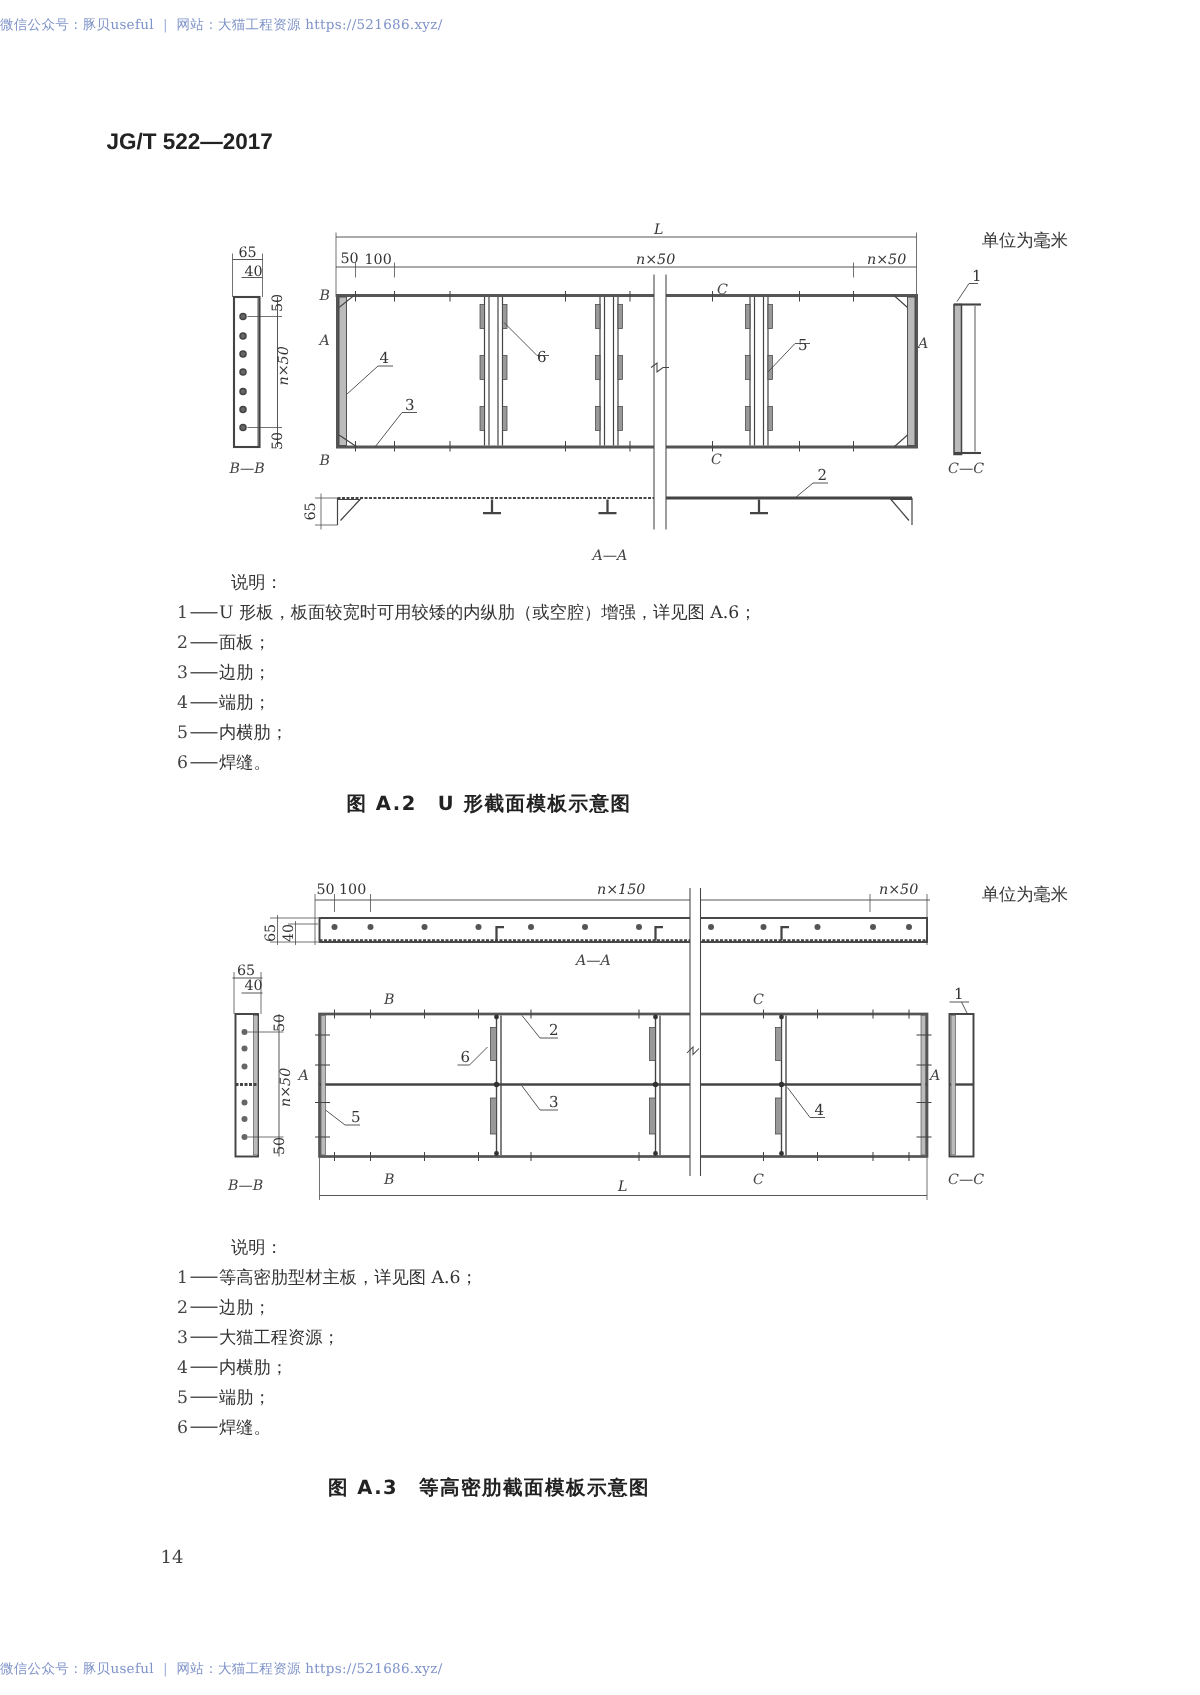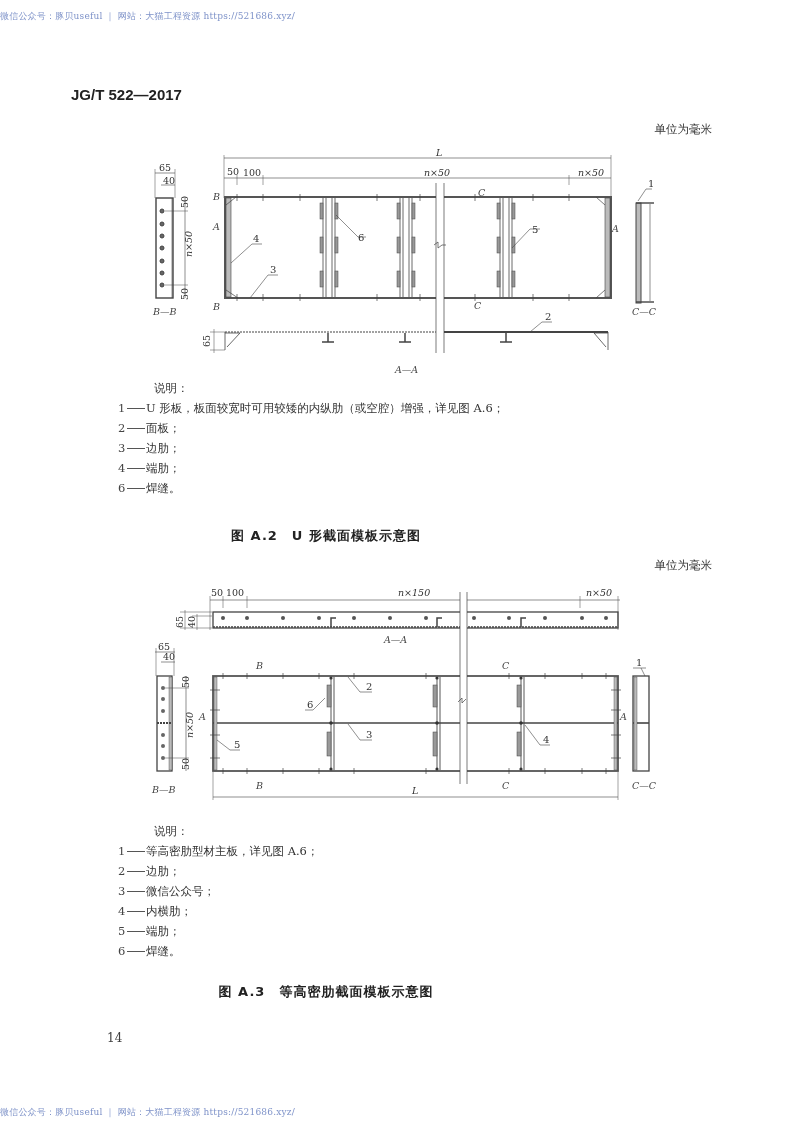--- a/index.html
+++ b/index.html
@@ -2,21 +2,21 @@
 <html><head>
 <meta charset="utf-8">
 <style>
   * { margin: 0; padding: 0; box-sizing: border-box; }
   html, body { width: 800px; height: 1130px; background: #ffffff; }
   body { position: relative; font-family: "DejaVu Serif", "Liberation Serif", serif; color: #222; overflow: hidden; }
   .watermark { position: absolute; left: 0; width: 800px; text-align: left; font-size: 9px; color: #7f93c9; font-family: "DejaVu Serif", serif; letter-spacing: 0.2px; }
   .wm-top { top: 10px; }
   .wm-bottom { top: 1106px; }
   .std-id { position: absolute; left: 71px; top: 86px; font-family: "Liberation Sans", "DejaVu Sans", sans-serif; font-weight: bold; font-size: 15px; color: #222; }
-  .unit-note { position: absolute; right: 88px; font-size: 11.5px; color: #333; }
+  .unit-note { position: absolute; right: 88px; font-size: 11.5px; color: #333; margin-top: 31px; }
   .unit1 { top: 122px; }
   .unit2 { top: 558px; }
   svg.drawing { position: absolute; left: 0; }
   .draw1 { top: 145px; }
   .draw2 { top: 580px; }
   .legend { position: absolute; left: 118px; font-size: 11.5px; color: #333; line-height: 20px; }
   .legend1 { top: 378px; }
   .legend2 { top: 821px; }
   .legend .title { margin-left: 36px; }
   .legend .item { white-space: nowrap; }
@@ -204,20 +204,21 @@
   <text class="sec-label" x="395" y="228">A—A</text>
   <text class="sec-label" x="632" y="170">C—C</text>
 </svg>
 
 <div class="legend legend1">
   <div class="title">说明：</div>
   <div class="item"><span class="num">1</span><span class="dash"></span><span>U 形板，板面较宽时可用较矮的内纵肋（或空腔）增强，详见图 A.6；</span></div>
   <div class="item"><span class="num">2</span><span class="dash"></span><span>面板；</span></div>
   <div class="item"><span class="num">3</span><span class="dash"></span><span>边肋；</span></div>
   <div class="item"><span class="num">4</span><span class="dash"></span><span>端肋；</span></div>
+  <div class="item"><span class="num">5</span><span class="dash"></span><span>内横肋；</span></div>
   <div class="item"><span class="num">6</span><span class="dash"></span><span>焊缝。</span></div>
 </div>
 
 <div class="fig-caption cap1">图 A.2　U 形截面模板示意图</div>
 
 <div class="unit-note unit2">单位为毫米</div>
 
 <svg class="drawing draw2" width="800" height="230" viewBox="0 0 800 230">
   <g stroke="#444" fill="none" stroke-width="1">
 
@@ -394,21 +395,21 @@
   <text class="callout" x="234" y="168">5</text>
   <text class="callout" x="543" y="163">4</text>
   <text class="callout" x="636" y="86">1</text>
   <text class="sec-label" x="632" y="209">C—C</text>
 </svg>
 
 <div class="legend legend2">
   <div class="title">说明：</div>
   <div class="item"><span class="num">1</span><span class="dash"></span><span>等高密肋型材主板，详见图 A.6；</span></div>
   <div class="item"><span class="num">2</span><span class="dash"></span><span>边肋；</span></div>
-  <div class="item"><span class="num">3</span><span class="dash"></span><span>微信公众号；</span></div>
+  <div class="item"><span class="num">3</span><span class="dash"></span><span>大猫工程资源；</span></div>
   <div class="item"><span class="num">4</span><span class="dash"></span><span>内横肋；</span></div>
   <div class="item"><span class="num">5</span><span class="dash"></span><span>端肋；</span></div>
   <div class="item"><span class="num">6</span><span class="dash"></span><span>焊缝。</span></div>
 </div>
 
 <div class="fig-caption cap2">图 A.3　等高密肋截面模板示意图</div>
 
 <div class="page-num">14</div>
 
 <div class="watermark wm-bottom">微信公众号：豚贝useful ｜ 网站：大猫工程资源 https://521686.xyz/</div>

